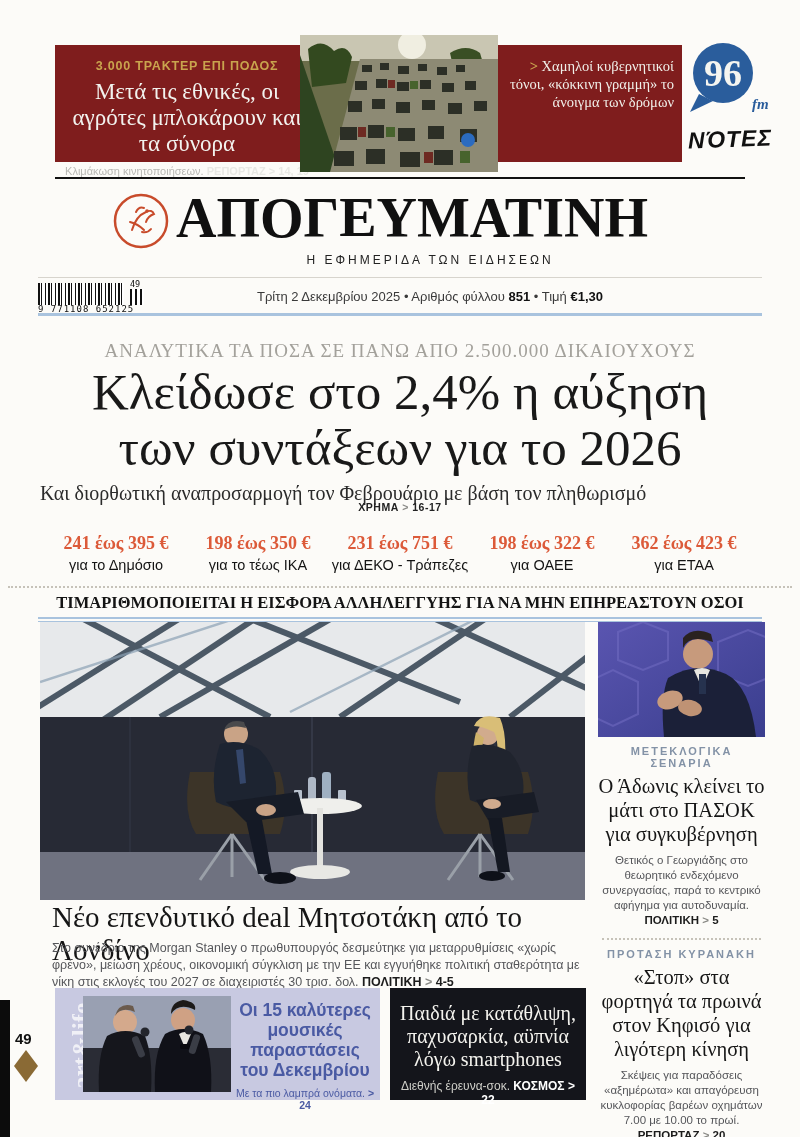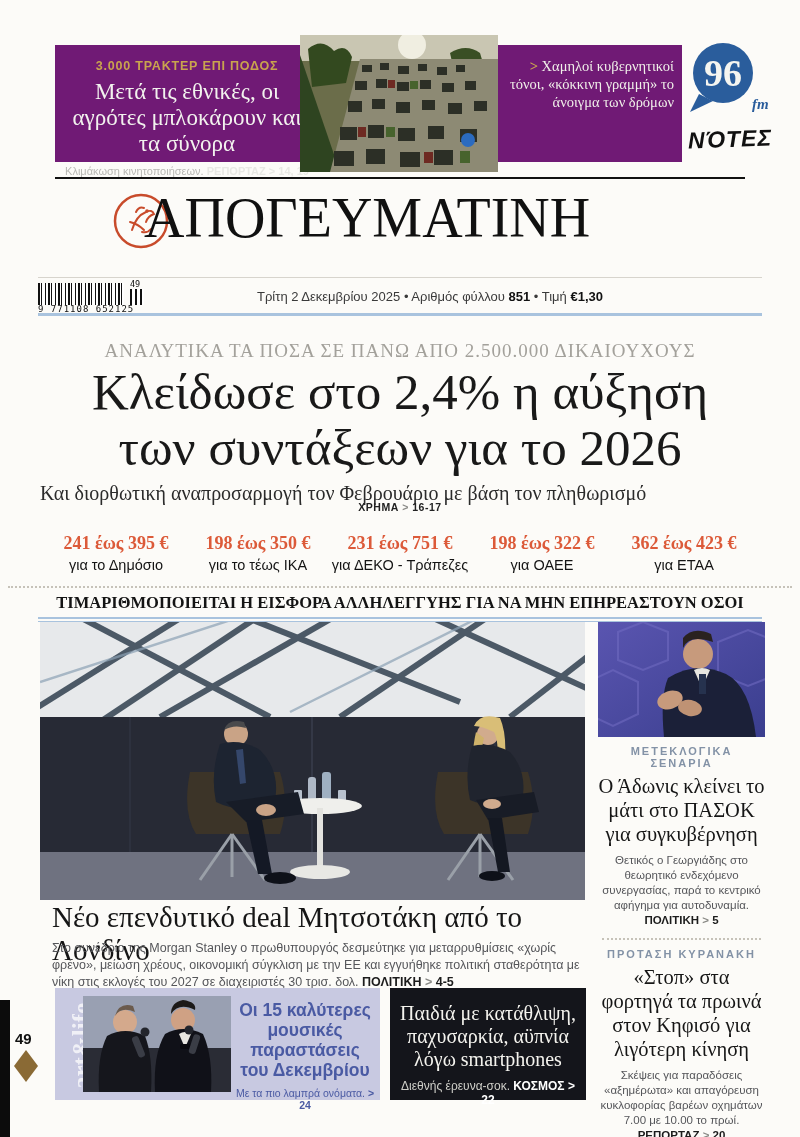--- a/index.html
+++ b/index.html
@@ -2,37 +2,37 @@
 <html lang="el"><head>
 <meta charset="utf-8">
 <style>
   html,body{margin:0;padding:0;background:#e9e7e2;}
   .page{position:relative;width:800px;height:1137px;margin:0 auto;background:#fcfbf8;overflow:hidden;
         font-family:"Liberation Sans","DejaVu Sans",sans-serif;color:#1a1a1a;}
   .serif{font-family:"Liberation Serif","DejaVu Serif",serif;}
   .abs{position:absolute;}
 
   
-  .promo-box{background:#701a75;color:#fff;text-align:center;}
+  .promo-box{background:#7f1d1d;color:#fff;text-align:center;}
   .promo-left{left:55px;top:45px;width:264px;height:117px;padding:10px 8px;box-sizing:border-box;}
   .promo-left .kick{color:#c9a44e;font-size:12.5px;font-weight:bold;letter-spacing:.8px;margin-top:4px;}
   .promo-left .hl{font-size:23px;line-height:26px;color:#f2f2ee;margin-top:6px;}
   .promo-left .sub{font-size:11px;color:#b8b8b4;margin-top:8px;}
   .promo-left .sub b{color:#e8e8e4;}
   .top-photo{left:300px;top:35px;width:198px;height:137px;}
   .promo-right{left:498px;top:45px;width:184px;height:117px;padding:12px 8px;box-sizing:border-box;text-align:right;}
   .promo-right .itm{font-size:14.5px;line-height:18px;color:#f0efe9;font-family:"Liberation Serif","DejaVu Serif",serif;margin-bottom:9px;}
   .promo-right .itm .b{color:#c9a44e;font-weight:bold;}
   .radio{left:686px;top:40px;width:110px;height:130px;text-align:left;}
   .radio .fm{position:absolute;left:66px;top:56px;font-size:15px;font-style:italic;font-weight:bold;color:#2a5d9c;font-family:"Liberation Serif",serif;}
   .radio .name{position:absolute;left:2px;top:86px;font-size:23px;font-weight:bold;font-style:italic;letter-spacing:1px;color:#111;transform:rotate(-2deg);}
 
   
   .rule-black{left:55px;top:177px;width:690px;height:2px;background:#111;}
-  .masthead-title{left:144px;top:186px;width:560px;font-size:56px;font-weight:normal;letter-spacing:0px;color:#101010;}
+  .masthead-title{left:132px;top:186px;width:560px;text-align:center;font-size:56px;font-weight:bold;letter-spacing:0px;color:#101010;}
   .masthead-tag{left:150px;top:253px;width:560px;text-align:center;font-size:12px;letter-spacing:3px;color:#222;}
   .rule-light{left:38px;top:277px;width:724px;height:1px;background:#d7d4cd;}
   .barcode-wrap{left:38px;top:283px;width:120px;height:30px;}
   .barcode-bars{position:absolute;left:0;top:0;width:86px;height:22px;
      background:repeating-linear-gradient(90deg,#111 0 2px,#fff 2px 3px,#111 3px 4px,#fff 4px 7px,#111 7px 8px,#fff 8px 10px);}
   .barcode-num{position:absolute;left:0;top:21px;font-size:9px;letter-spacing:1px;font-family:"DejaVu Sans Mono",monospace;color:#111;}
   .barcode-addon-bars{position:absolute;left:92px;top:6px;width:14px;height:16px;
      background:repeating-linear-gradient(90deg,#111 0 2px,#fff 2px 5px);}
   .barcode-addon{position:absolute;left:92px;top:-4px;font-size:8.5px;font-family:"DejaVu Sans Mono",monospace;color:#111;}
   .dateline{left:150px;top:289px;width:560px;text-align:center;font-size:13px;color:#3a3a3a;}
@@ -175,20 +175,21 @@
     <g fill="none" stroke="#c84b2b" stroke-width="2" stroke-linecap="round">
       <path d="M20,38 q4,-14 14,-18 q6,-3 8,2 q-6,2 -8,8"></path>
       <path d="M24,20 q3,-6 8,-4"></path>
       <path d="M18,30 q8,2 14,8"></path>
       <path d="M30,40 q6,1 9,-3"></path>
     </g>
     <circle cx="35" cy="19" r="1.8" fill="#c84b2b"></circle>
   </svg>
 
   <div class="abs masthead-title serif">ΑΠΟΓΕΥΜΑΤΙΝΗ</div>
+  <div class="abs masthead-tag">Η ΕΦΗΜΕΡΙΔΑ ΤΩΝ ΕΙΔΗΣΕΩΝ</div>
   <div class="abs rule-light"></div>
 
   <div class="abs barcode-wrap">
     <div class="barcode-bars"></div>
     <div class="barcode-num">9 771108 652125</div>
     <div class="barcode-addon">49</div>
     <div class="barcode-addon-bars"></div>
   </div>
 
   <div class="abs dateline">

